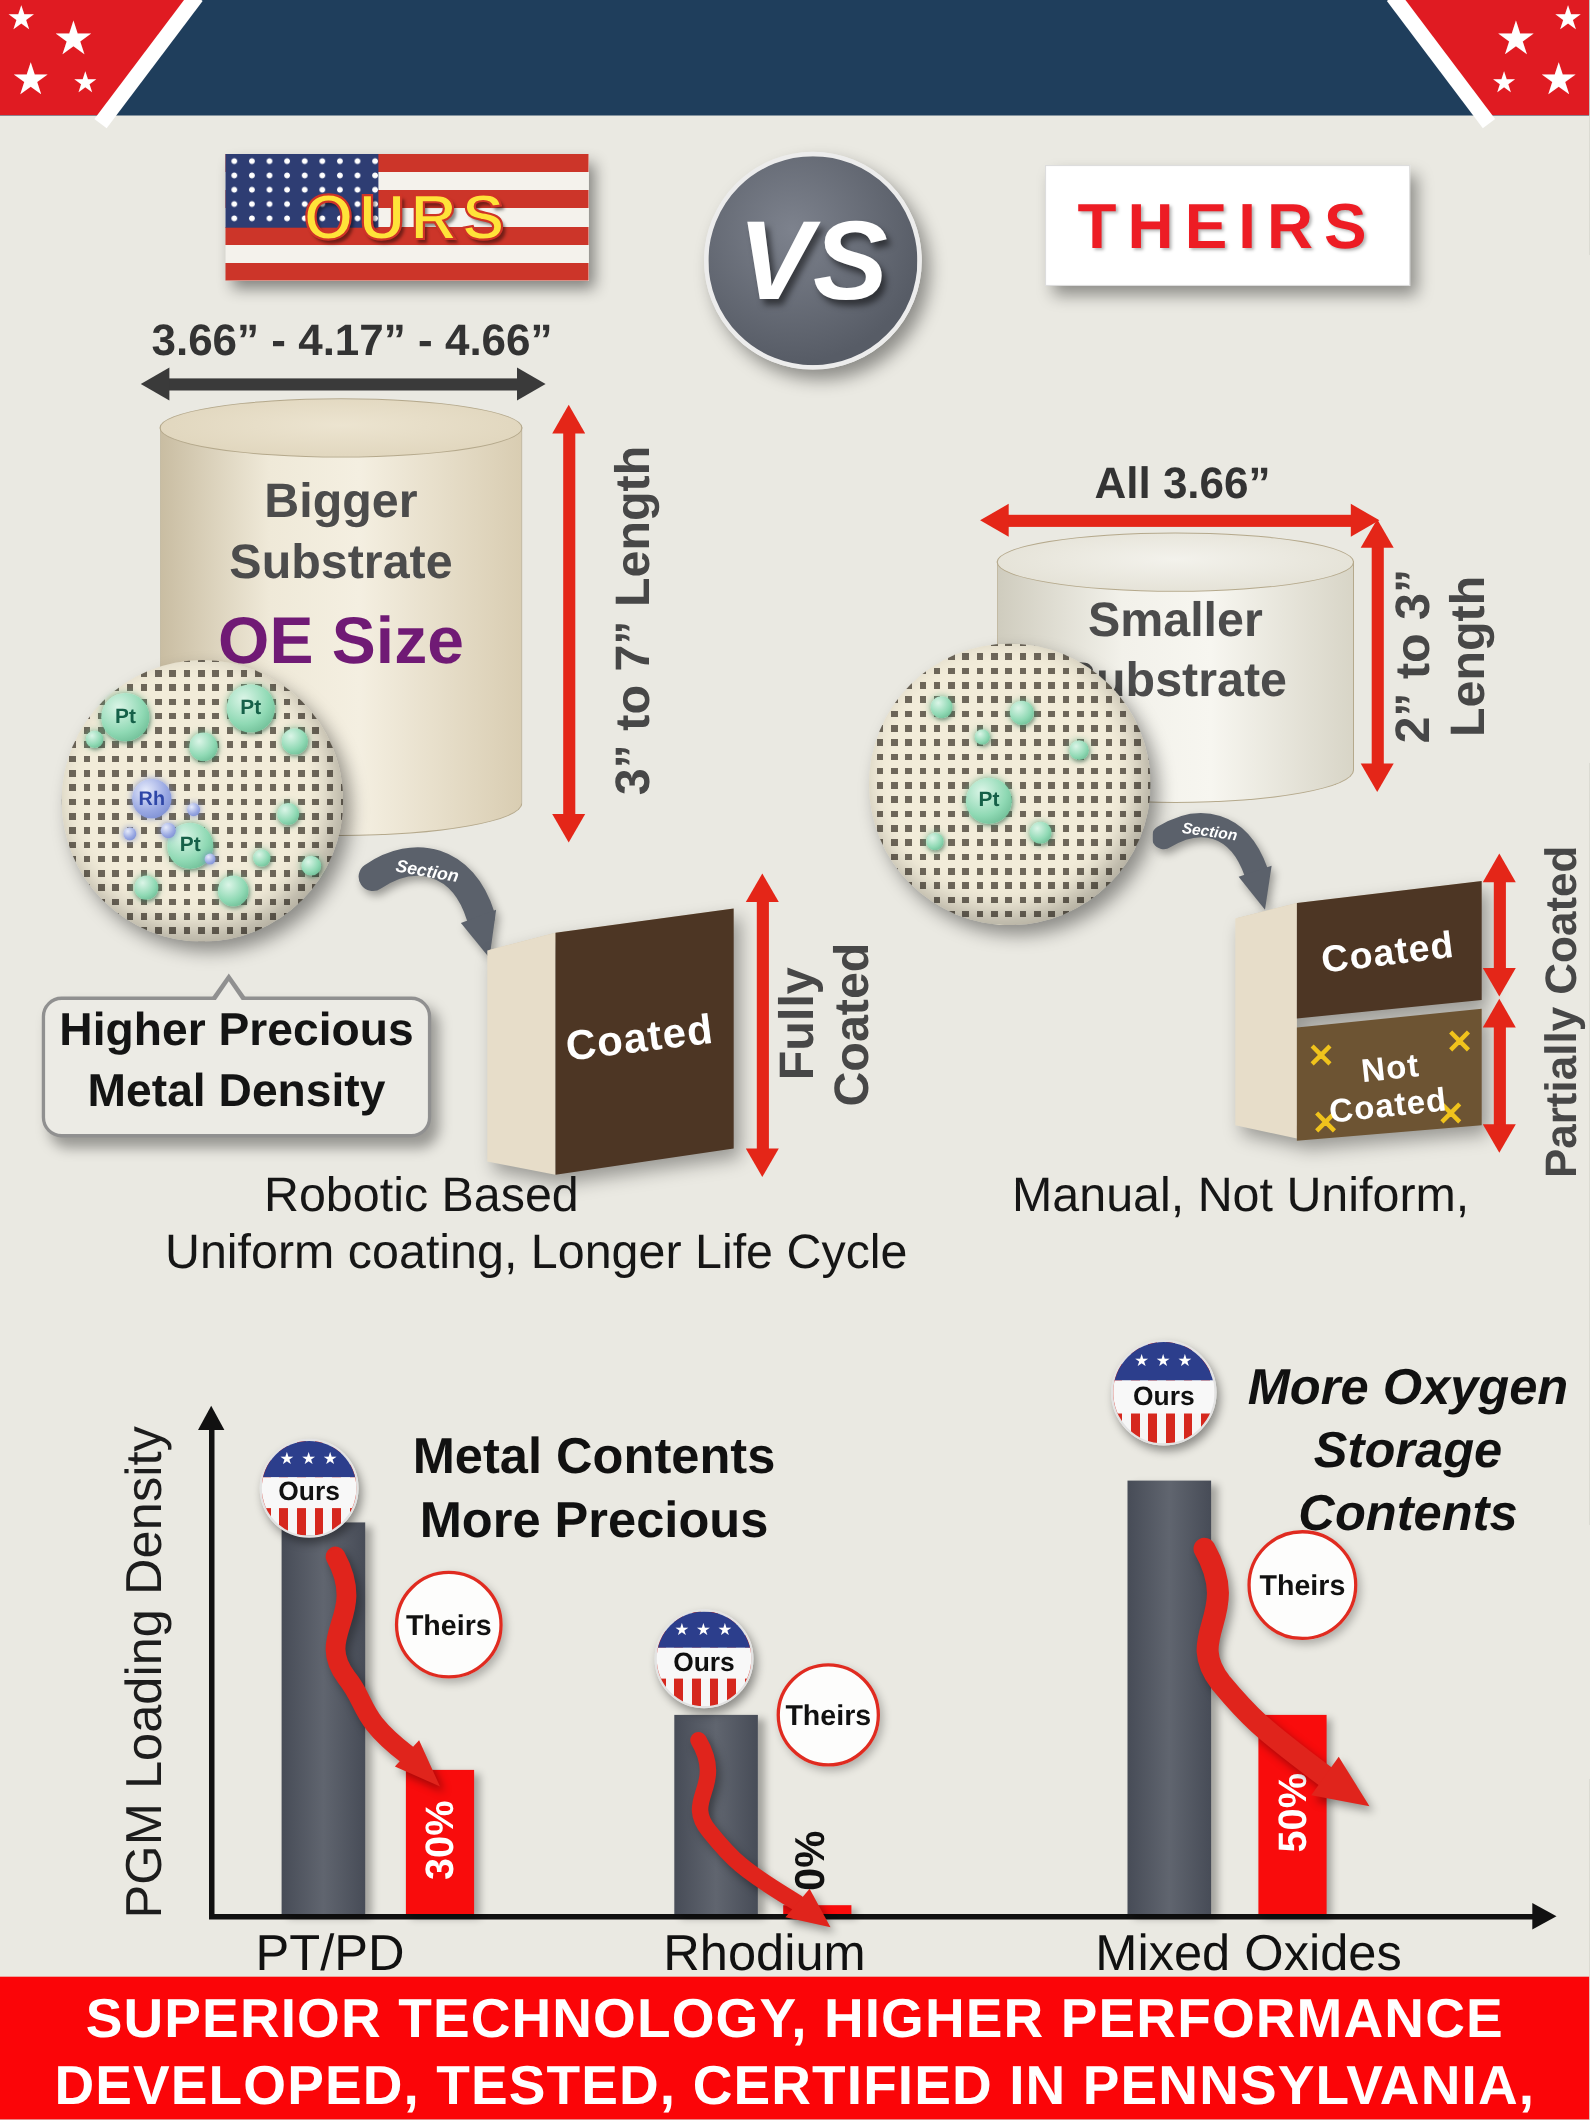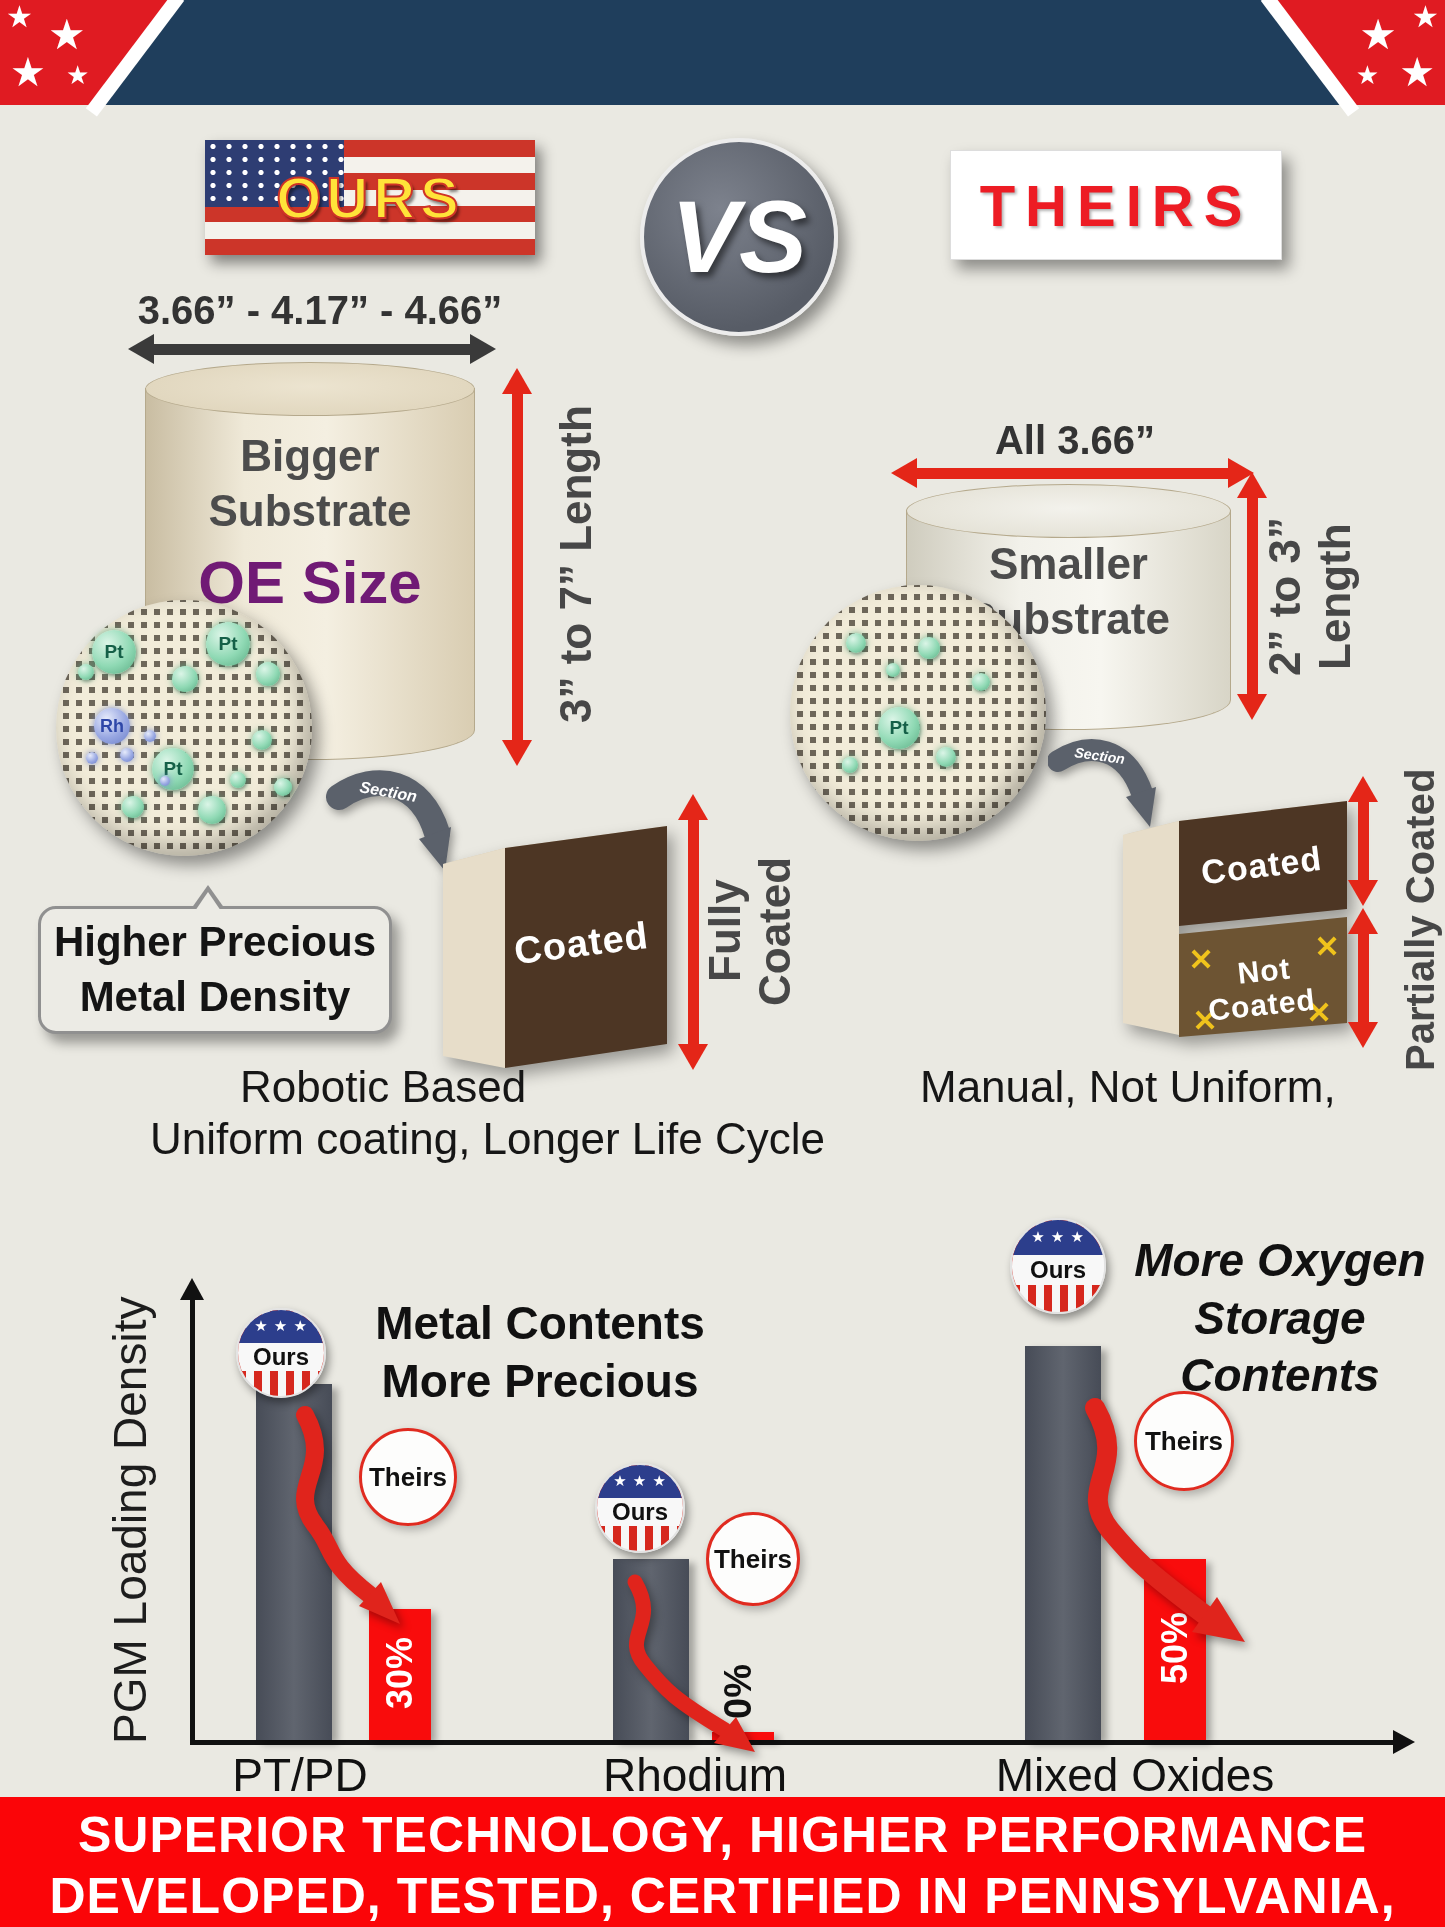--- a/index.html
+++ b/index.html
@@ -68,28 +68,28 @@
 
   
   .mesh{position:absolute;border-radius:50%;background-color:#6e675a;
         background-image:repeating-linear-gradient(0deg,#f2ecd9 0 7px,transparent 7px 13px),
                          repeating-linear-gradient(90deg,#f2ecd9 0 7px,transparent 7px 13px);
         box-shadow:7px 9px 16px rgba(0,0,0,.4), inset -8px -10px 24px rgba(0,0,0,.28);}
   .dot{position:absolute;border-radius:50%;display:flex;align-items:center;justify-content:center;}
   .dot-g{background:radial-gradient(circle at 35% 30%,#dbf5e7,#8fd9b4 55%,#5aac83);
          box-shadow:0 0 7px rgba(90,170,130,.85),1px 2px 3px rgba(0,0,0,.3);}
   .dot-b{background:radial-gradient(circle at 35% 30%,#e6ebfb,#98a7e2 55%,#6b7fc9);
-         box-shadow:0 0 6px rgba(110,130,200,.85);}
+         box-shadow:0 0 6px rgba(110,130,200,.85);margin-left:26px;}
   .dlabel-g{color:#156048;font-size:19px;font-weight:bold;}
   .dlabel-b{color:#2f47a8;font-size:18px;font-weight:bold;}
 
   
   .bubble{position:absolute;background:#ecebe5;border:3px solid #909090;border-radius:18px;
           box-shadow:7px 9px 12px rgba(0,0,0,.35);display:flex;flex-direction:column;
-          align-items:center;justify-content:center;}
+          align-items:center;justify-content:flex-start;}
   .bubble::before{content:"";position:absolute;top:-24px;left:150px;border-left:17px solid transparent;
           border-right:17px solid transparent;border-bottom:24px solid #909090;}
   .bubble::after{content:"";position:absolute;top:-17px;left:154px;border-left:13px solid transparent;
           border-right:13px solid transparent;border-bottom:19px solid #ecebe5;}
   .bubble div{font-size:42px;font-weight:bold;color:#141414;line-height:1.3;}
 
   
   .section-arrow{position:absolute;filter:drop-shadow(3px 4px 4px rgba(0,0,0,.35));}
   .section-arrow text{fill:#fff;font-style:italic;font-weight:bold;font-family:"Liberation Sans",sans-serif;}
   .block{position:absolute;filter:drop-shadow(6px 8px 8px rgba(0,0,0,.35));}

